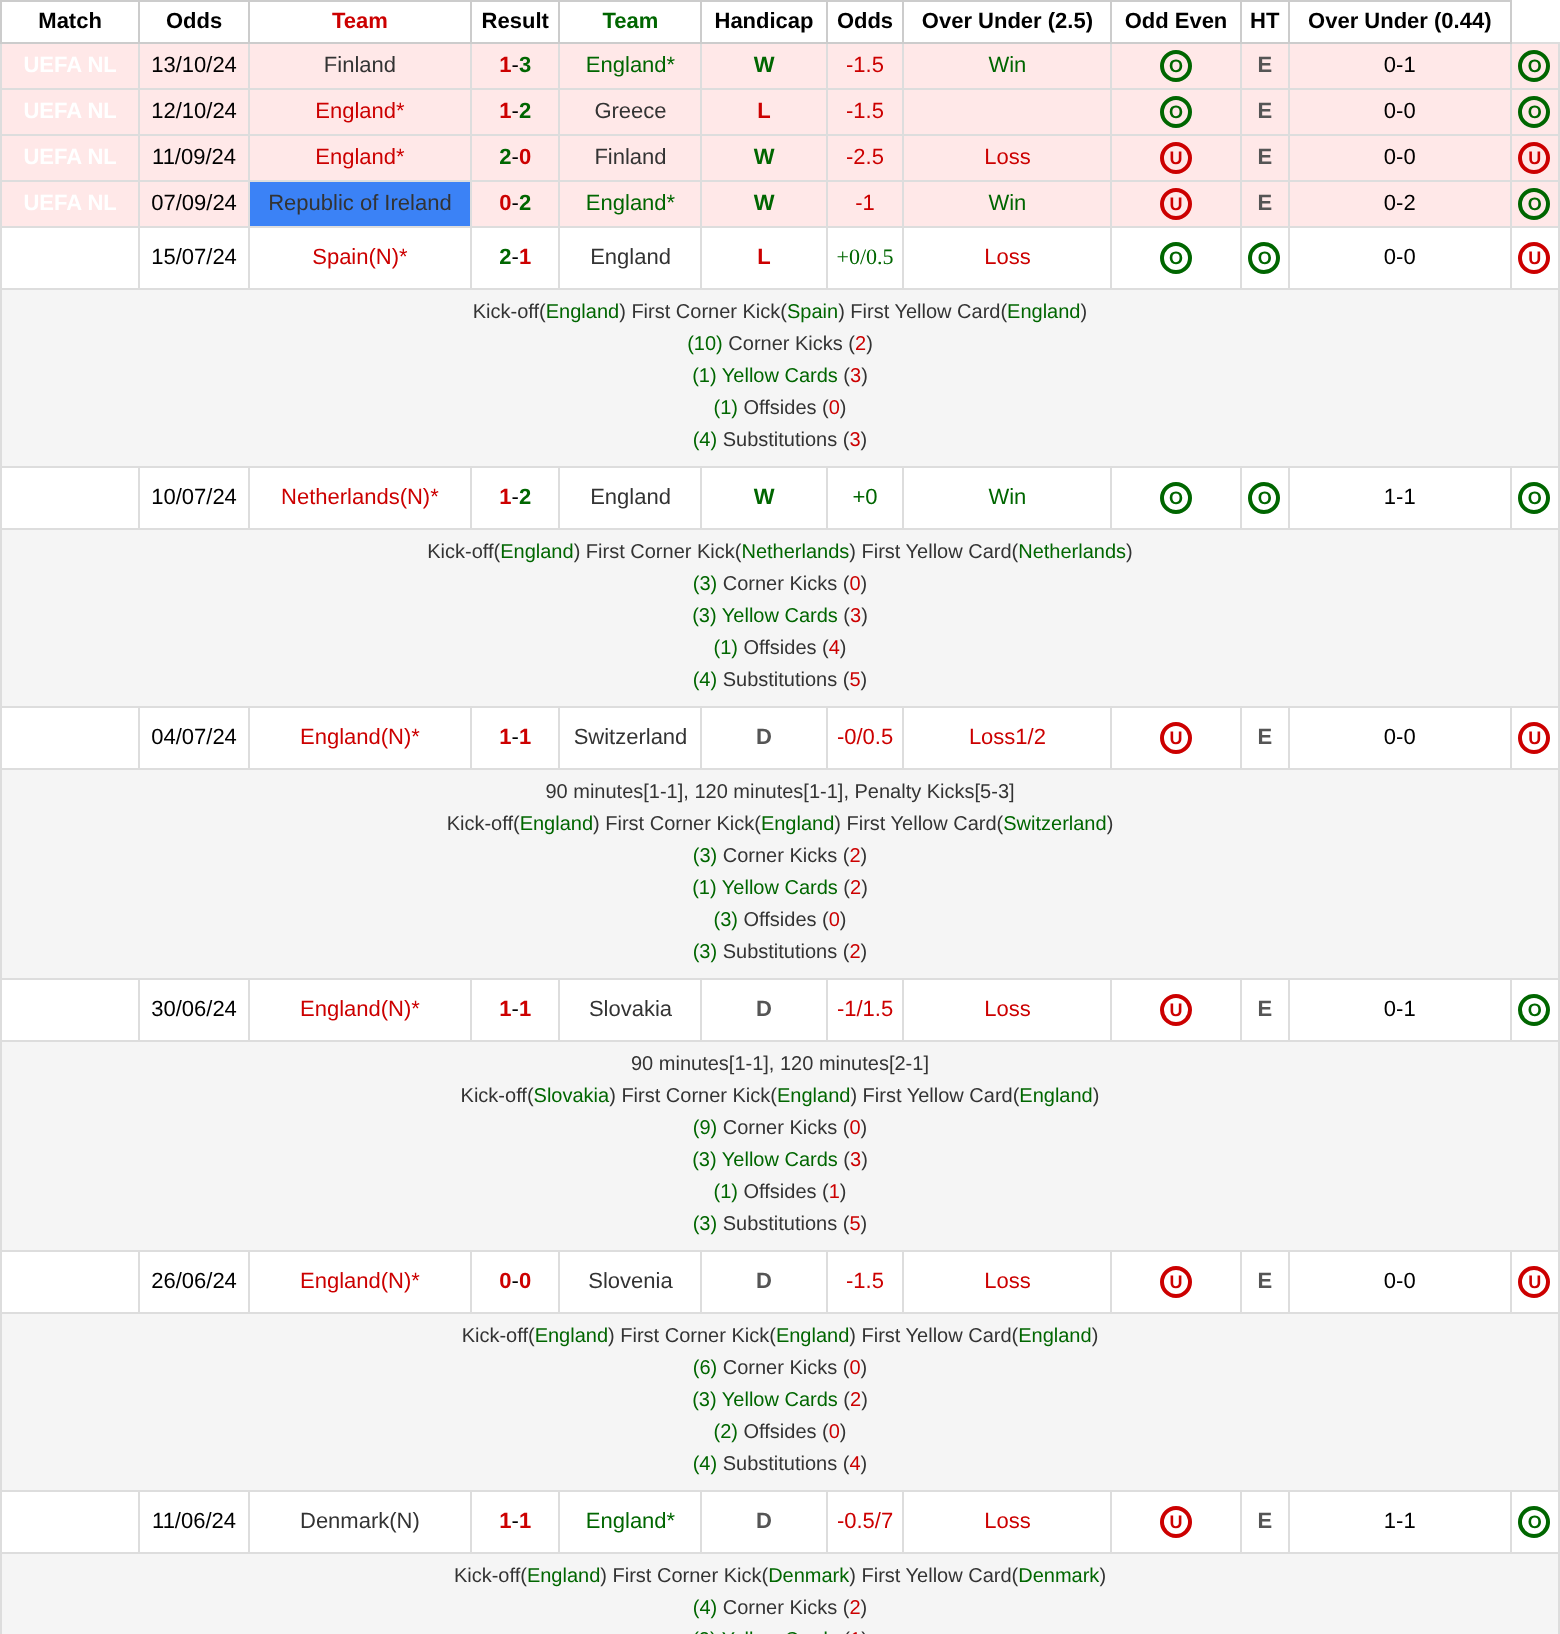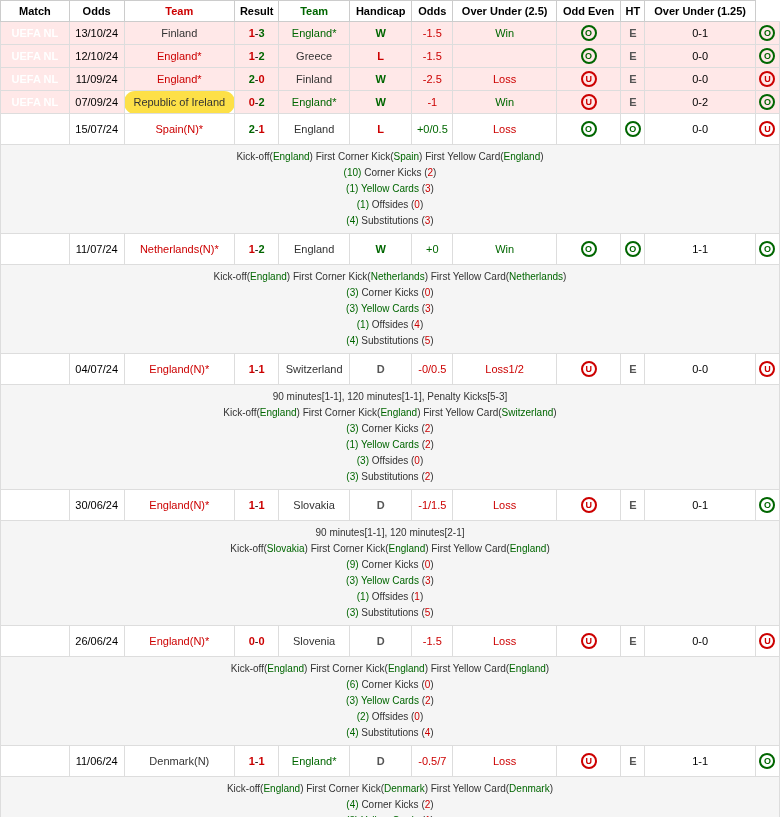--- a/index.html
+++ b/index.html
@@ -56,21 +56,21 @@
       <th>Match</th>
       <th>Odds</th>
       <th style="color:#c00;">Team</th>
       <th>Result</th>
       <th style="color:#060;">Team</th>
       <th>Handicap</th>
       <th>Odds</th>
       <th>Over Under (2.5)</th>
       <th>Odd Even</th>
       <th>HT</th>
-      <th>Over Under (1.25)</th>
+      <th>Over Under (0.44)</th>
     </tr>
   </thead>
   <tbody id="table-body">
   <tr class="match-row">
     <td style="background:#ffe8e8;" class="comp-cell">UEFA NL</td>
     <td style="background:#ffe8e8;" class="date-cell">13/10/24</td>
     <td style="background:#ffe8e8;color:#333;">Finland</td>
     <td style="background:#ffe8e8;">
       <span style="color:#c00;font-weight:bold;">1</span><span>-</span><span style="color:#060;font-weight:bold;">3</span>
     </td>
@@ -111,21 +111,21 @@
     <td style="background:#ffe8e8;color:#c00;">-2.5</td>
     <td style="background:#ffe8e8;color:#c00;">Loss</td>
     <td style="background:#ffe8e8;"><span style="display:inline-block;width:16px;height:16px;border-radius:50%;border:2px solid #c00;color:#c00;line-height:13px;text-align:center;font-size:9px;font-weight:bold;">U</span></td>
     <td style="background:#ffe8e8;"><span style="color:#555;font-weight:bold;">E</span></td>
     <td style="background:#ffe8e8;">0-0</td>
     <td style="background:#ffe8e8;"><span style="display:inline-block;width:16px;height:16px;border-radius:50%;border:2px solid #c00;color:#c00;line-height:13px;text-align:center;font-size:9px;font-weight:bold;">U</span></td>
   </tr>
       <tr class="match-row">
     <td style="background:#ffe8e8;" class="comp-cell">UEFA NL</td>
     <td style="background:#ffe8e8;" class="date-cell">07/09/24</td>
-    <td style="background:#fde047;color:#333;border-radius:11px;">Republic of Ireland</td>
+    <td style="background:#3b82f6;color:#333;">Republic of Ireland</td>
     <td style="background:#ffe8e8;">
       <span style="color:#c00;font-weight:bold;">0</span><span>-</span><span style="color:#060;font-weight:bold;">2</span>
     </td>
     <td style="background:#ffe8e8;color:#060;">England*</td>
     <td style="background:#ffe8e8;"><span style="color:#060;font-weight:bold;">W</span></td>
     <td style="background:#ffe8e8;color:#c00;">-1</td>
     <td style="background:#ffe8e8;color:#060;">Win</td>
     <td style="background:#ffe8e8;"><span style="display:inline-block;width:16px;height:16px;border-radius:50%;border:2px solid #c00;color:#c00;line-height:13px;text-align:center;font-size:9px;font-weight:bold;">U</span></td>
     <td style="background:#ffe8e8;"><span style="color:#555;font-weight:bold;">E</span></td>
     <td style="background:#ffe8e8;">0-2</td>
@@ -133,33 +133,33 @@
   </tr>
       <tr class="match-row">
     <td style="background:#fff;" class="comp-cell">UEFA EUR<br>O</td>
     <td style="background:#fff;" class="date-cell">15/07/24</td>
     <td style="background:#fff;color:#c00;">Spain(N)*</td>
     <td style="background:#fff;">
       <span style="color:#060;font-weight:bold;">2</span><span>-</span><span style="color:#c00;font-weight:bold;">1</span>
     </td>
     <td style="background:#fff;color:#333;">England</td>
     <td style="background:#fff;"><span style="color:#c00;font-weight:bold;">L</span></td>
-    <td style="background:#fff;color:#060;">+0/0.5</td>
+    <td style="background:#fff;color:#060;font-family:Liberation Serif, serif;">+0/0.5</td>
     <td style="background:#fff;color:#c00;">Loss</td>
     <td style="background:#fff;"><span style="display:inline-block;width:16px;height:16px;border-radius:50%;border:2px solid #060;color:#060;line-height:13px;text-align:center;font-size:9px;font-weight:bold;">O</span></td>
     <td style="background:#fff;"><span style="display:inline-block;width:16px;height:16px;border-radius:50%;border:2px solid #060;color:#060;line-height:13px;text-align:center;font-size:9px;font-weight:bold;">O</span></td>
     <td style="background:#fff;">0-0</td>
     <td style="background:#fff;"><span style="display:inline-block;width:16px;height:16px;border-radius:50%;border:2px solid #c00;color:#c00;line-height:13px;text-align:center;font-size:9px;font-weight:bold;">U</span></td>
   </tr>
       <tr class="detail-row">
         <td colspan="12" style="background:#f5f5f5;text-align:center;padding:4px 8px;font-size:10px;line-height:1.6;border:1px solid #ddd;">Kick-off(<span style="color:#060;">England</span>)  First Corner Kick(<span style="color:#060;">Spain</span>)  First Yellow Card(<span style="color:#060;">England</span>)<br><span style="color:#060;">(10)</span> <span>Corner Kicks</span> (<span style="color:#c00;">2</span>)<br><span style="color:#060;">(1)</span> <span style="color:#060;">Yellow Cards</span> (<span style="color:#c00;">3</span>)<br><span style="color:#060;">(1)</span> <span>Offsides</span> (<span style="color:#c00;">0</span>)<br><span style="color:#060;">(4)</span> <span>Substitutions</span> (<span style="color:#c00;">3</span>)</td>
       </tr>
       <tr class="match-row">
     <td style="background:#fff;" class="comp-cell">UEFA EUR<br>O</td>
-    <td style="background:#fff;" class="date-cell">11/07/24</td>
+    <td style="background:#fff;" class="date-cell">10/07/24</td>
     <td style="background:#fff;color:#c00;">Netherlands(N)*</td>
     <td style="background:#fff;">
       <span style="color:#c00;font-weight:bold;">1</span><span>-</span><span style="color:#060;font-weight:bold;">2</span>
     </td>
     <td style="background:#fff;color:#333;">England</td>
     <td style="background:#fff;"><span style="color:#060;font-weight:bold;">W</span></td>
     <td style="background:#fff;color:#060;">+0</td>
     <td style="background:#fff;color:#060;">Win</td>
     <td style="background:#fff;"><span style="display:inline-block;width:16px;height:16px;border-radius:50%;border:2px solid #060;color:#060;line-height:13px;text-align:center;font-size:9px;font-weight:bold;">O</span></td>
     <td style="background:#fff;"><span style="display:inline-block;width:16px;height:16px;border-radius:50%;border:2px solid #060;color:#060;line-height:13px;text-align:center;font-size:9px;font-weight:bold;">O</span></td>

